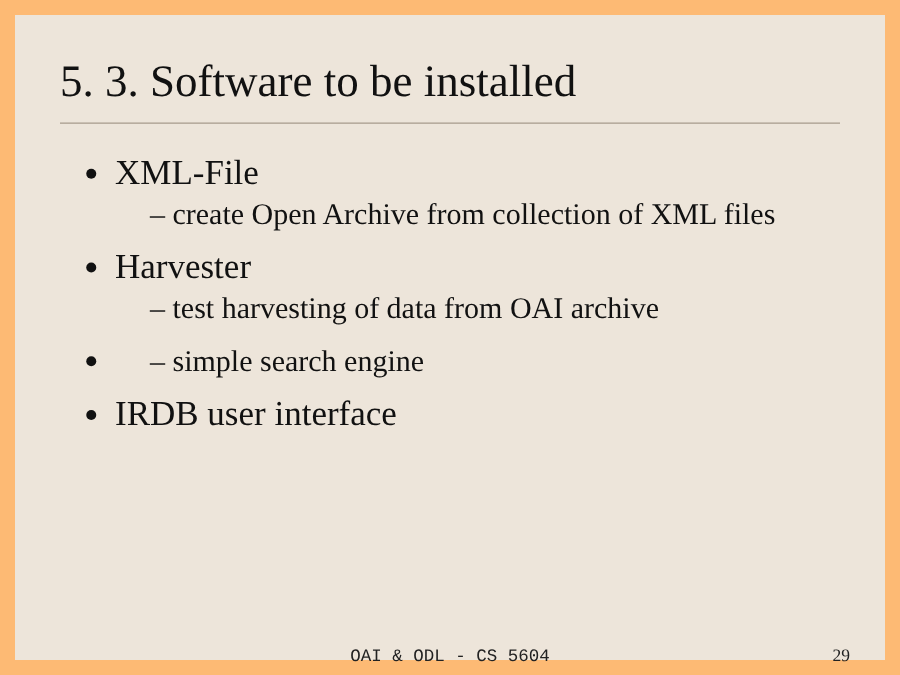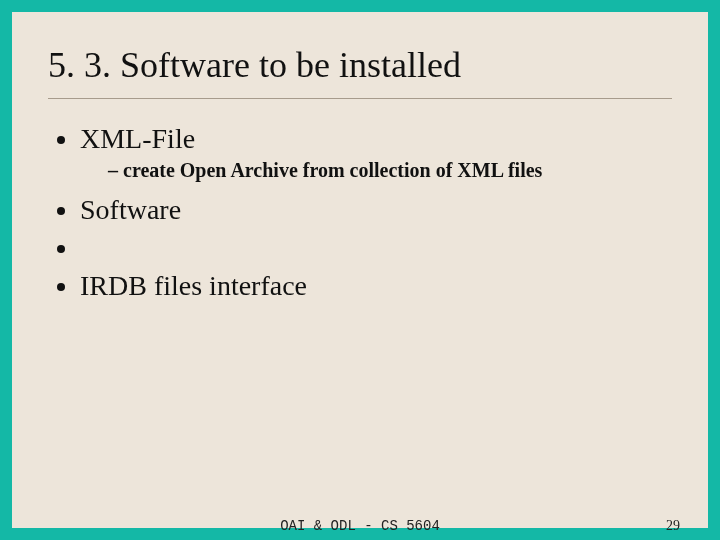--- a/index.html
+++ b/index.html
@@ -6,21 +6,21 @@
     margin: 0;
     padding: 0;
     width: 720px;
     height: 540px;
     overflow: hidden;
     font-family: "Times New Roman", Times, serif;
   }
   .slide-outer {
     width: 720px;
     height: 540px;
-    background: #14b8a6;
+    background: #fdba74;
     box-sizing: border-box;
     padding: 12px;
   }
   .slide-inner {
     width: 100%;
     height: 100%;
     background: #ede5da;
     box-sizing: border-box;
     position: relative;
     padding: 24px 36px 40px 36px;
@@ -31,36 +31,35 @@
     margin: 8px 0 12px 0;
     font-weight: normal;
   }
   .title-rule {
     border: none;
     border-top: 1px solid #a79b8c;
     margin: 0 0 24px 0;
   }
   ul.level1 {
     list-style: disc;
-    margin: 4px;
+    margin: 16px;
     padding-left: 28px;
   }
   ul.level1 > li {
     font-size: 28px;
     margin: 6px 0 4px 0;
   }
   ul.level2 {
     list-style: none;
     margin: 4px 0 12px 0;
     padding-left: 28px;
   }
   ul.level2 > li {
-    font-size: 20px;
+    font-size: 24px;
     margin: 2px 0;
-    font-weight: bold;
   }
   ul.level2 > li::before {
     content: "– ";
   }
   .footer {
     position: absolute;
     bottom: 10px;
     left: 0;
     width: 100%;
     font-size: 14px;
@@ -88,26 +87,32 @@
     <hr class="title-rule">
 
     <ul class="level1">
       <li>
         <span>XML-File</span>
         <ul class="level2">
           <li>create Open Archive from collection of XML files</li>
         </ul>
       </li>
       <li>
-        <span>Software</span>
+        <span>Harvester</span>
+        <ul class="level2">
+          <li>test harvesting of data from OAI archive</li>
+        </ul>
       </li>
       <li>
+        <ul class="level2">
+          <li>simple search engine</li>
+        </ul>
       </li>
       <li>
-        <span>IRDB files interface</span>
+        <span>IRDB user interface</span>
       </li>
     </ul>
 
     <div class="footer">
       <span class="footer-center">OAI &amp; ODL - CS 5604</span>
       <span class="footer-right">29</span>
     </div>
 
   </div>
 </div>

